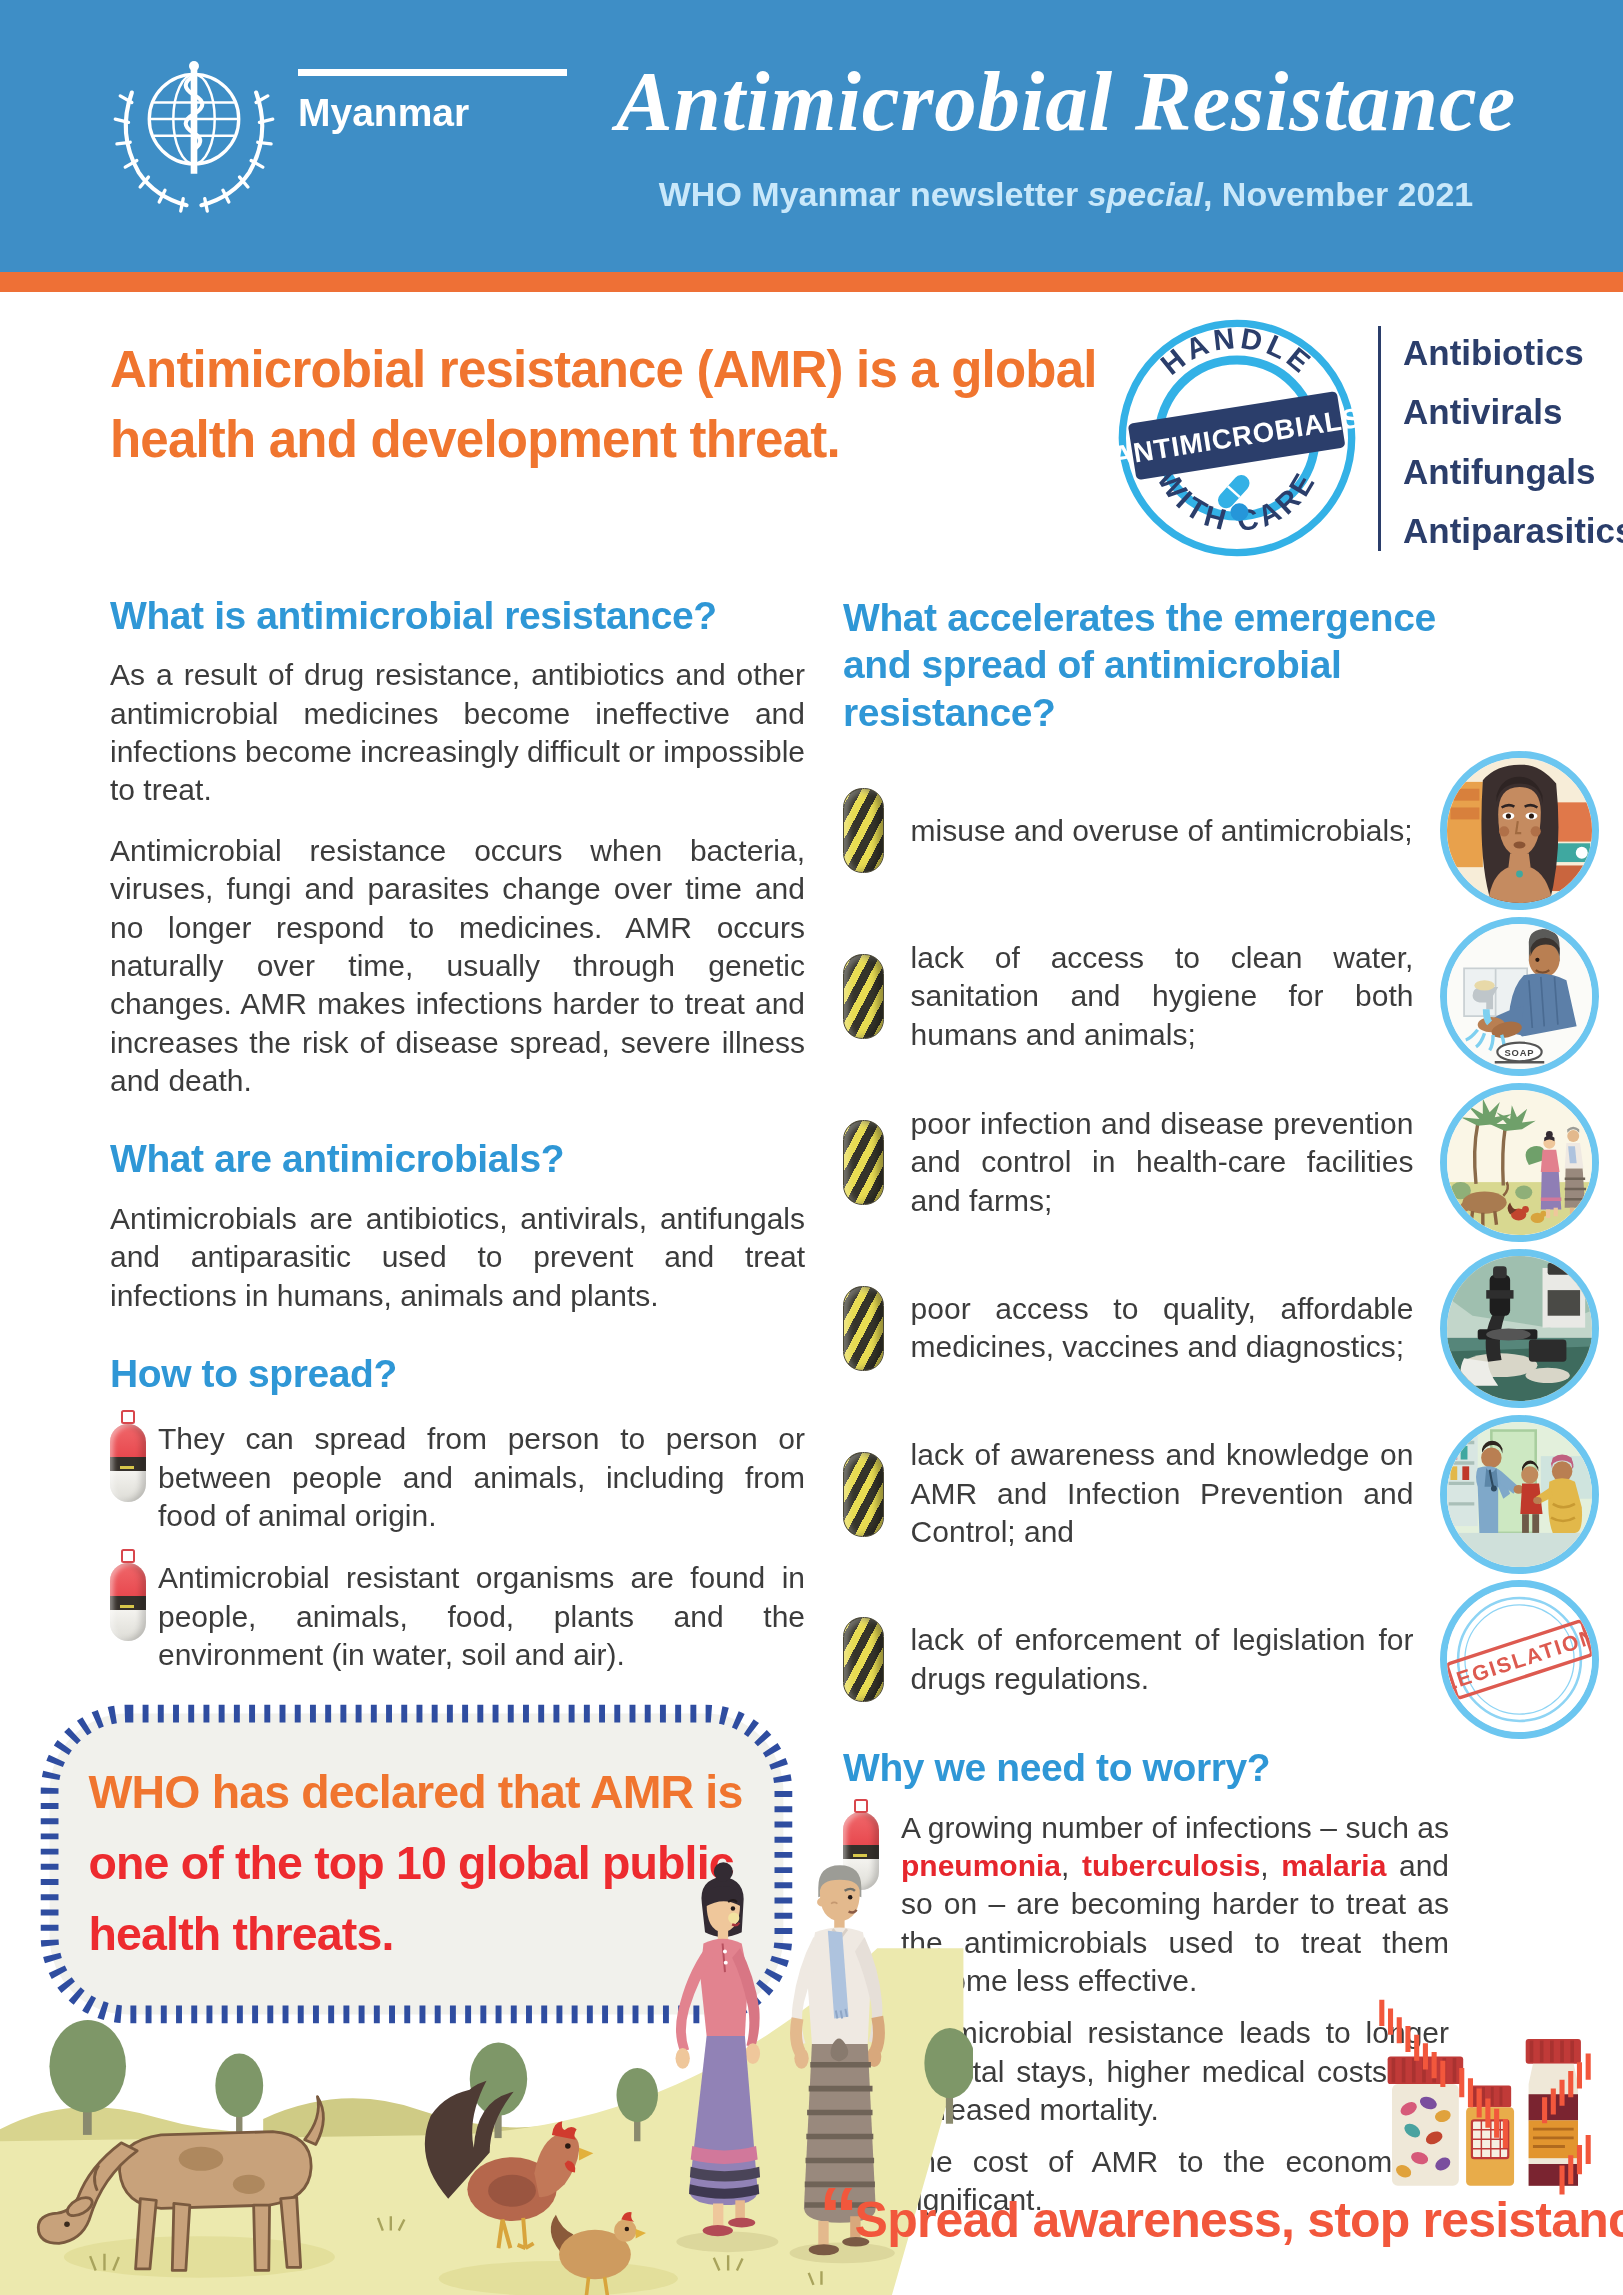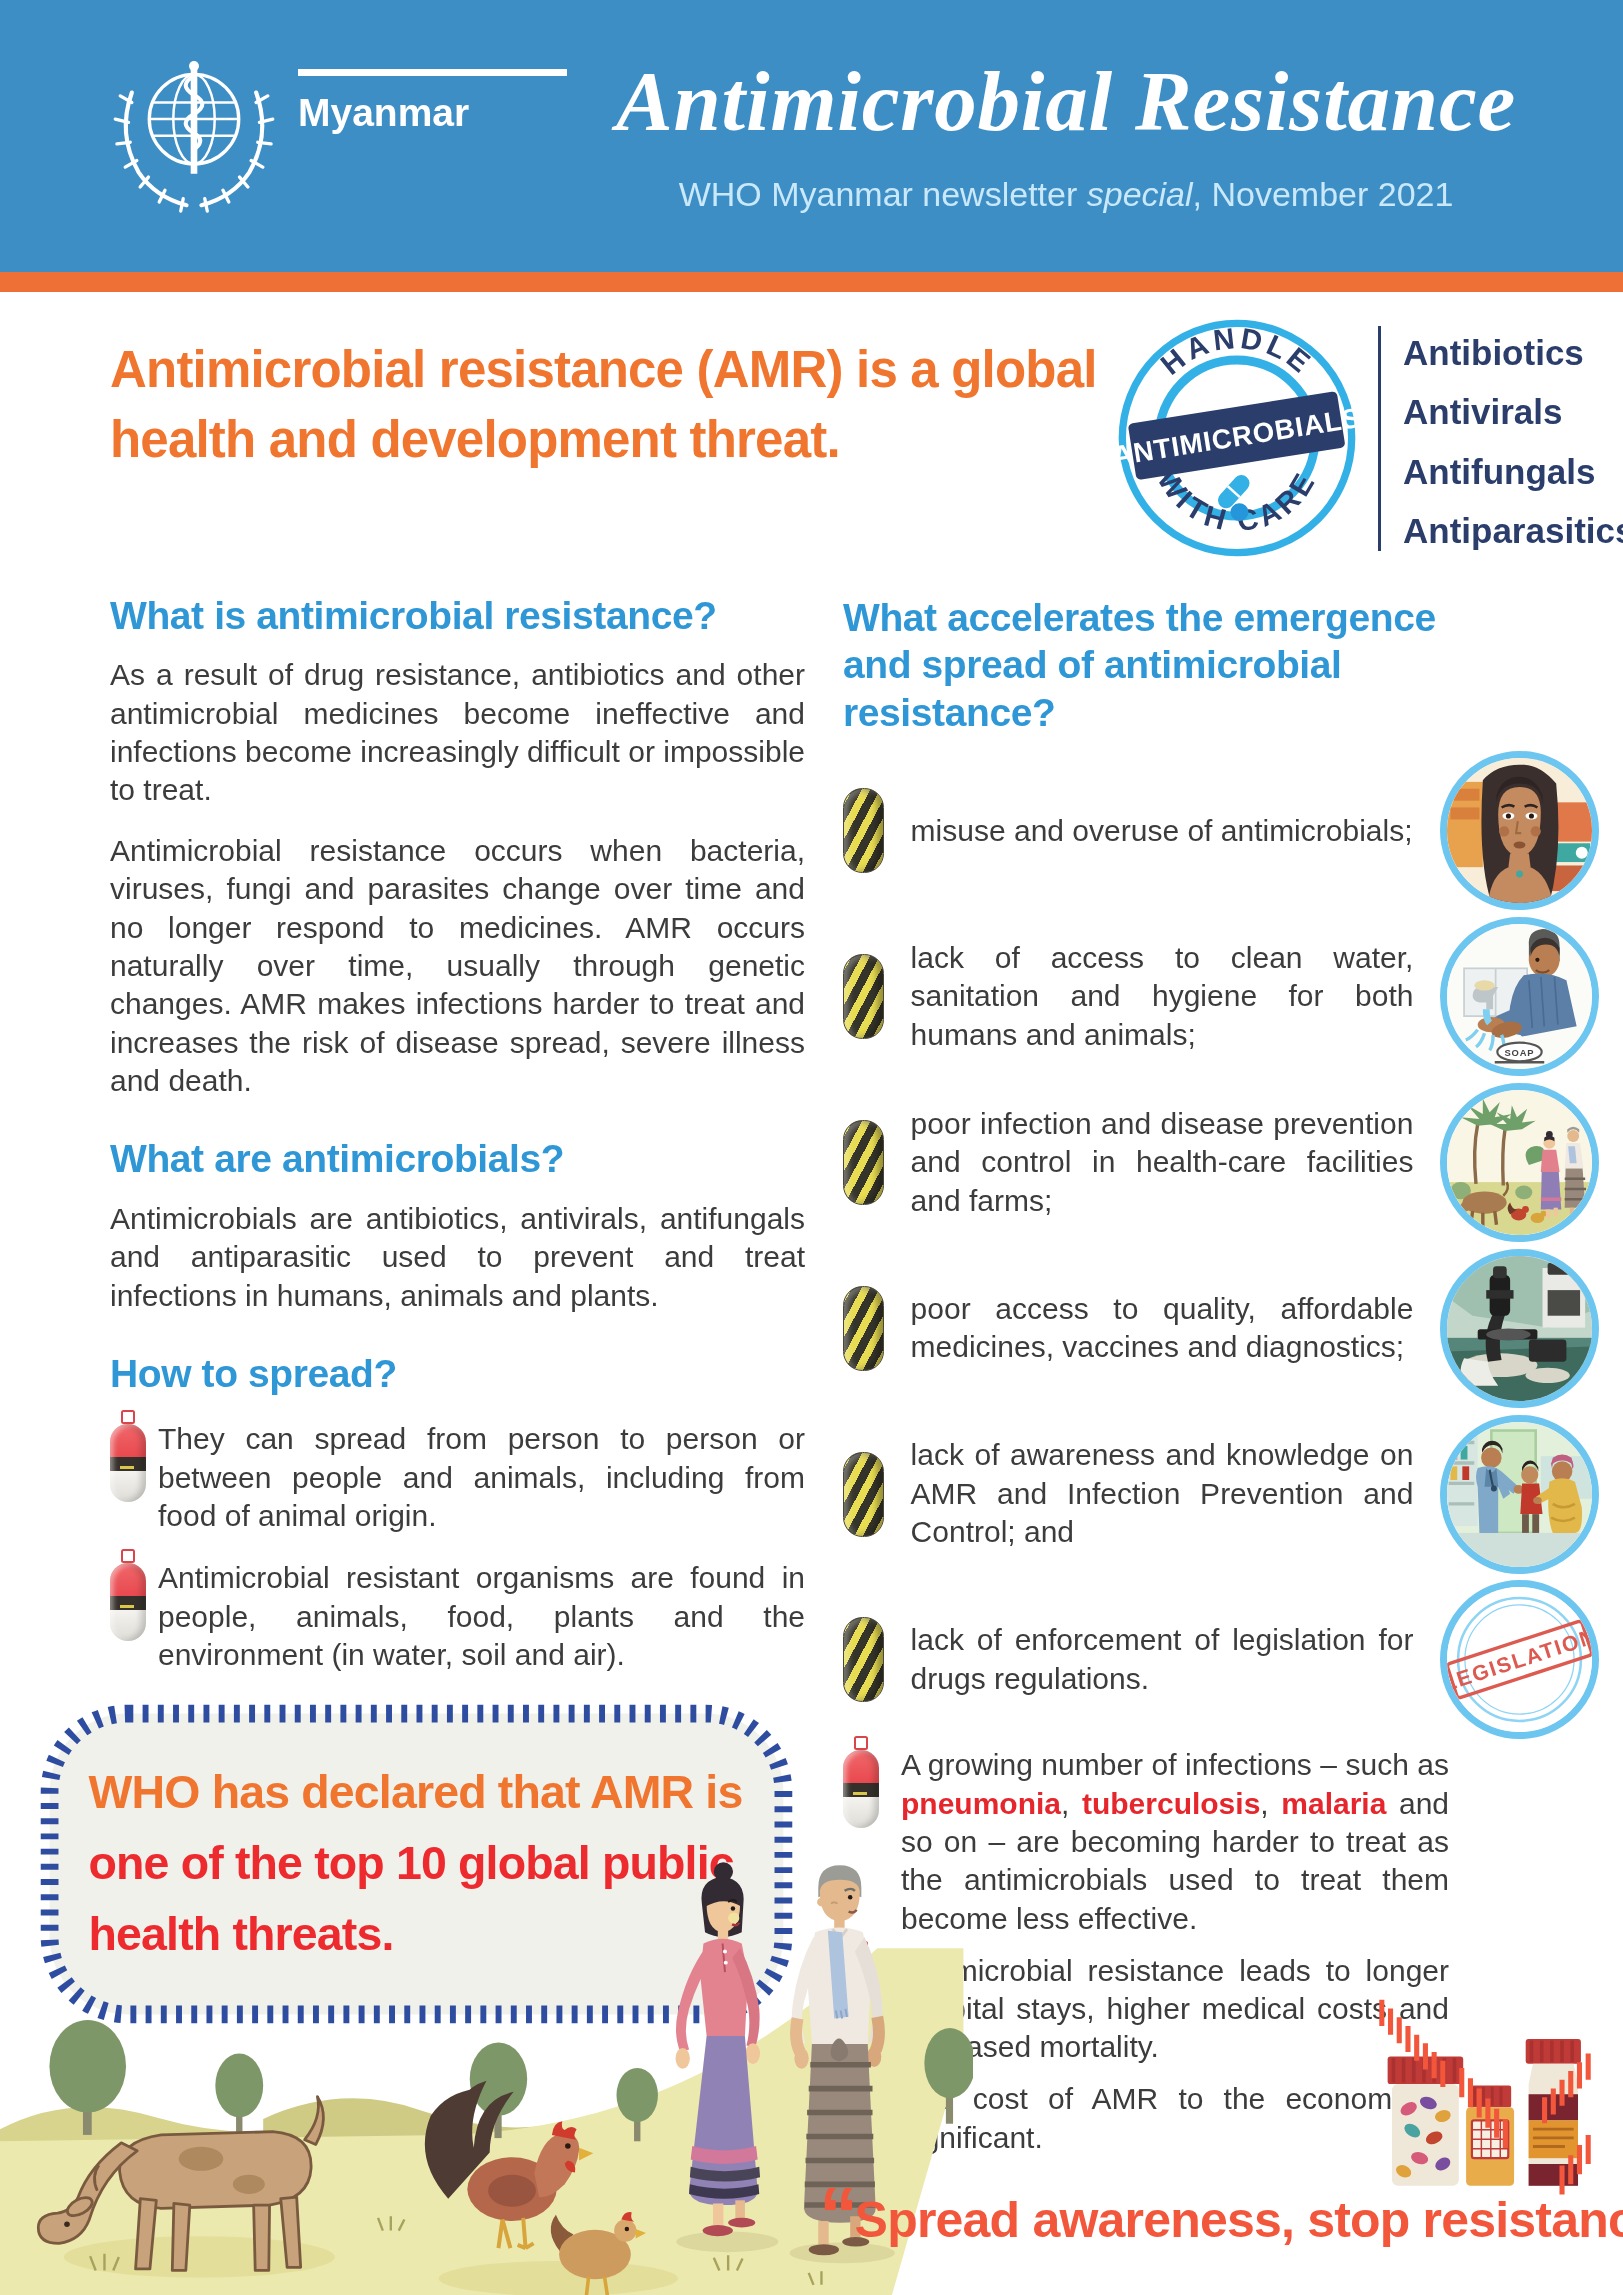--- a/index.html
+++ b/index.html
@@ -9,21 +9,21 @@
   .masthead{position:relative;height:272px;background:#3E8EC6;display:flex;}
   .logo-block{display:flex;margin:42px 0 0 107px;}
   .who-emblem{width:174px;height:179px;flex:none;}
   .logo-text{margin:15px 0 0 17px;color:#fff;}
   .logo-name{font-size:40px;font-weight:bold;line-height:1.04;letter-spacing:-0.4px;}
   .logo-rule{width:269px;height:6.8px;background:#fff;margin:12px 0 15px 0;}
   .logo-region{font-size:39px;font-weight:bold;}
   .masthead-right{flex:1;display:flex;flex-direction:column;align-items:center;padding-right:59px;}
   .newsletter-title{margin:52px 0 0 0;font-family:"Liberation Serif",serif;font-weight:bold;
         font-size:85px;color:#fff;letter-spacing:0.8px;font-style:italic;}
-  .newsletter-subtitle{margin-top:25px;font-size:34px;font-weight:normal;color:#C9E8FA;}
+  .newsletter-subtitle{margin-top:25px;font-size:34px;font-weight:bold;color:#C9E8FA;}
   .accent-bar{height:20px;background:#EE7036;}
   
   .content{padding:0 25px 0 110px;}
   .intro{display:flex;margin-top:29px;height:254px;}
   .headline{flex:1;font-size:51px;font-weight:bold;color:#F0752F;line-height:1.38;letter-spacing:-0.8px;margin-top:13.5px;}
   .intro-right{display:flex;align-items:flex-start;width:484px;flex:none;}
   .badge-svg{width:244px;height:244px;flex:none;margin-top:-5px;}
   .types-divider{width:3.4px;height:225px;background:#2B3E6B;margin:5px 22px 0 18.6px;flex:none;}
   .types{list-style:none;margin:1.7px 0 0 0;padding:0;}
   .types li{font-size:35px;font-weight:bold;color:#2B3E6B;line-height:1.7;}
@@ -382,20 +382,21 @@
               <circle cx="85" cy="85" r="64" fill="none" stroke="#8ED4F4" stroke-width="1.5"></circle>
               <g transform="rotate(-18 85 85)">
                 <rect x="2" y="64" width="166" height="42" rx="4" fill="none" stroke="#DD5A50" stroke-width="4"></rect>
                 <text x="85" y="94" text-anchor="middle" class="stamp-text">LEGISLATION</text>
               </g>
             </svg>
           </div>
         </div>
 
         <div class="worry">
+          <h2>Why we need to worry?</h2>
 
           <div class="worry-row">
             <div class="pill-red"></div>
             <p class="btext"><span>A growing number of infections – such as </span><span class="kw">pneumonia</span><span>, </span><span class="kw">tuberculosis</span><span>, </span><span class="kw">malaria</span><span> and so on – are becoming harder to treat as the antimicrobials used to treat them become less effective.</span></p>
           </div>
 
           <div class="worry-row">
             <div class="pill-red"></div>
             <p class="btext">Antimicrobial resistance leads to longer hospital stays, higher medical costs and increased mortality.</p>
           </div>

